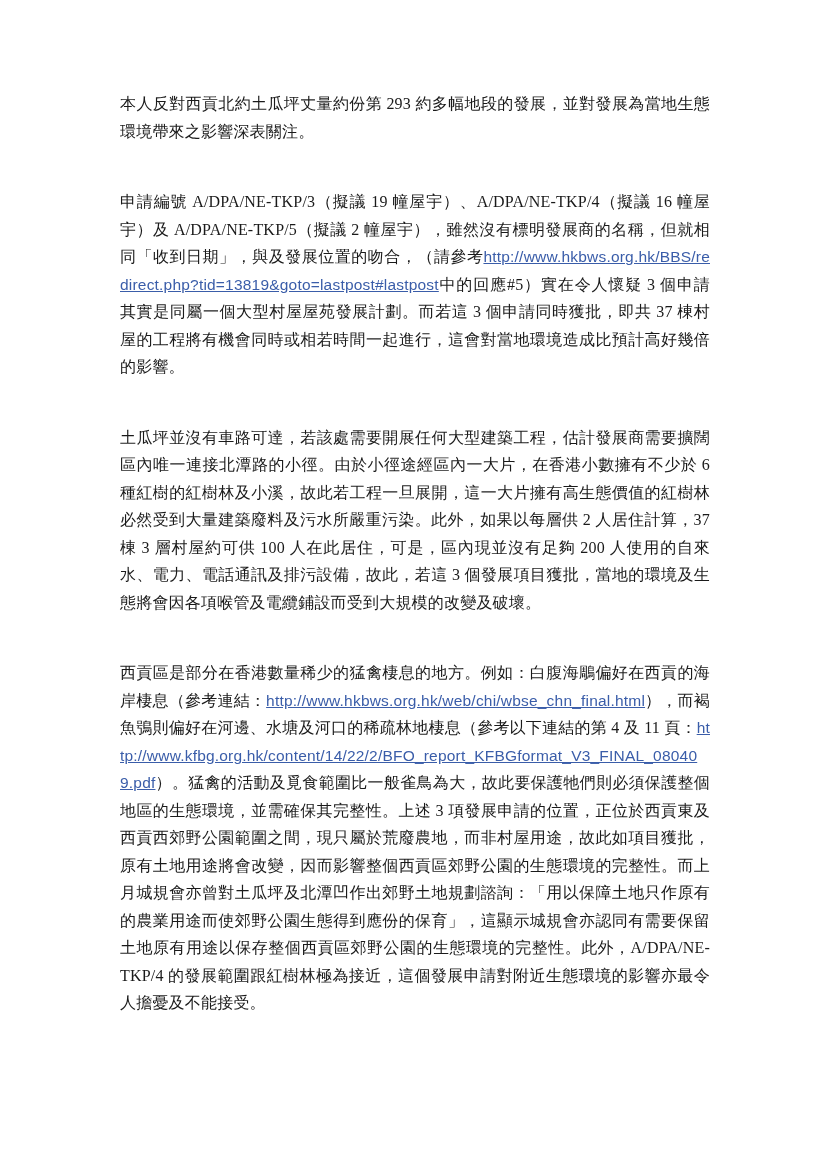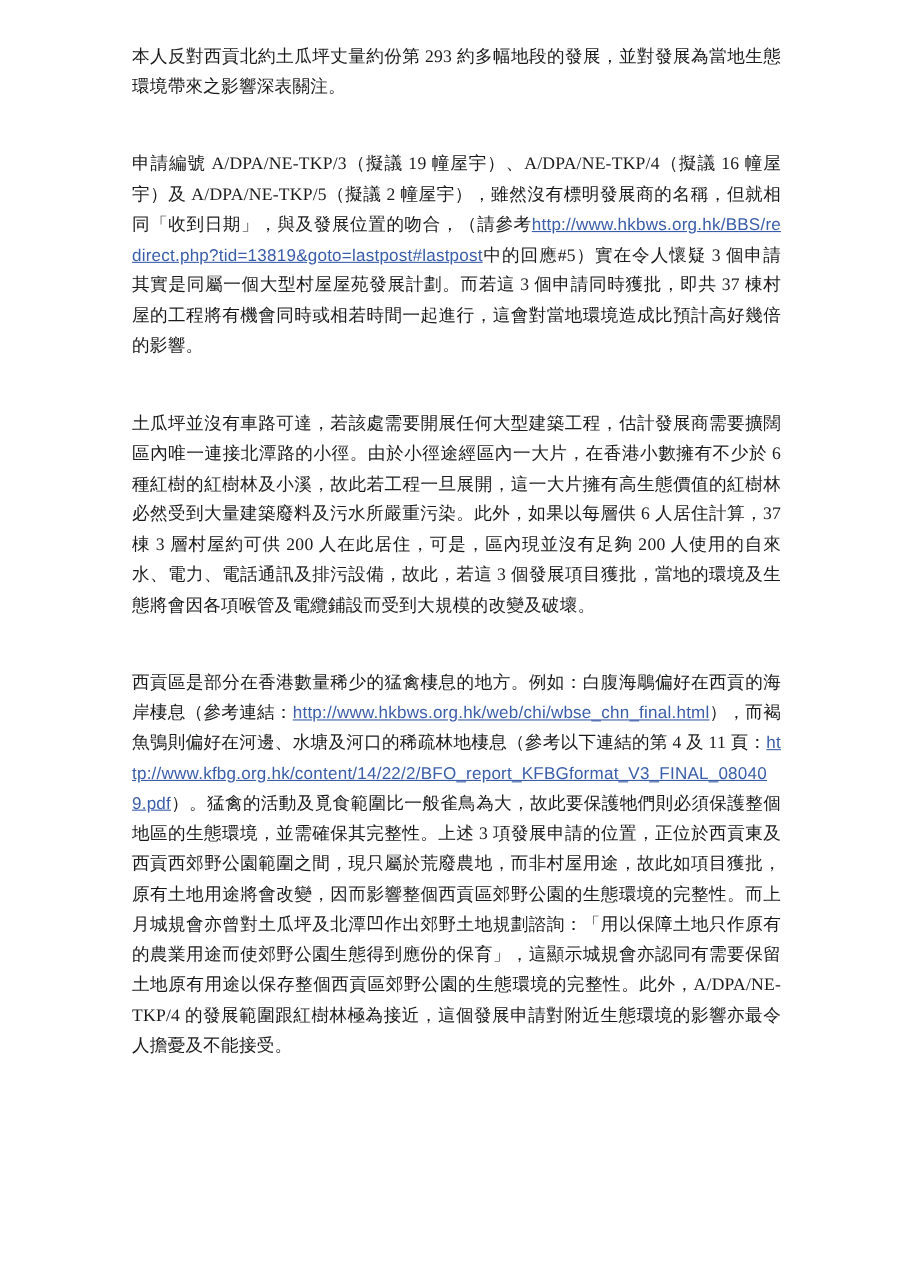--- a/index.html
+++ b/index.html
@@ -11,21 +11,21 @@
     width: 827px;
     height: 1169px;
     overflow: hidden;
     font-family: "Liberation Serif", "DejaVu Serif", serif;
     color: var(--text-color, #1a1a1a);
   }
   .page {
     box-sizing: border-box;
     width: 827px;
     height: 1169px;
-    padding: 38px 117px 40px 120px;
+    padding: 90px 117px 40px 120px;
     background: #ffffff;
   }
   .doc p {
     margin: 0 0 43px 0;
     font-size: 16px;
     line-height: 27.5px;
     text-align: justify;
     text-justify: inter-ideograph;
     letter-spacing: 0.2px;
   }
@@ -42,16 +42,16 @@
     cursor: pointer;
   }
 </style>
 </head>
 <body>
 
 <div class="page">
   <div class="doc">
       <p><span>本人反對西貢北約土瓜坪丈量約份第 293 約多幅地段的發展，並對發展為當地生態環境帶來之影響深表關注。</span></p>
       <p><span>申請編號 A/DPA/NE-TKP/3（擬議 19 幢屋宇）、A/DPA/NE-TKP/4（擬議 16 幢屋宇）及 A/DPA/NE-TKP/5（擬議 2 幢屋宇），雖然沒有標明發展商的名稱，但就相同「收到日期」，與及發展位置的吻合，（請參考</span><a class="link" href="#">http://www.hkbws.org.hk/BBS/redirect.php?tid=13819&amp;goto=lastpost#lastpost</a><span>中的回應#5）實在令人懷疑 3 個申請其實是同屬一個大型村屋屋苑發展計劃。而若這 3 個申請同時獲批，即共 37 棟村屋的工程將有機會同時或相若時間一起進行，這會對當地環境造成比預計高好幾倍的影響。</span></p>
-      <p><span>土瓜坪並沒有車路可達，若該處需要開展任何大型建築工程，估計發展商需要擴闊區內唯一連接北潭路的小徑。由於小徑途經區內一大片，在香港小數擁有不少於 6 種紅樹的紅樹林及小溪，故此若工程一旦展開，這一大片擁有高生態價值的紅樹林必然受到大量建築廢料及污水所嚴重污染。此外，如果以每層供 6 人居住計算，37 棟 3 層村屋約可供 200 人在此居住，可是，區內現並沒有足夠 200 人使用的自來水、電力、電話通訊及排污設備，故此，若這 3 個發展項目獲批，當地的環境及生態將會因各項喉管及電纜鋪設而受到大規模的改變及破壞。</span></p>
+      <p><span>土瓜坪並沒有車路可達，若該處需要開展任何大型建築工程，估計發展商需要擴闊區內唯一連接北潭路的小徑。由於小徑途經區內一大片，在香港小數擁有不少於 6 種紅樹的紅樹林及小溪，故此若工程一旦展開，這一大片擁有高生態價值的紅樹林必然受到大量建築廢料及污水所嚴重污染。此外，如果以每層供 2 人居住計算，37 棟 3 層村屋約可供 100 人在此居住，可是，區內現並沒有足夠 200 人使用的自來水、電力、電話通訊及排污設備，故此，若這 3 個發展項目獲批，當地的環境及生態將會因各項喉管及電纜鋪設而受到大規模的改變及破壞。</span></p>
       <p><span>西貢區是部分在香港數量稀少的猛禽棲息的地方。例如：白腹海鵰偏好在西貢的海岸棲息（參考連結：</span><a class="link" href="#">http://www.hkbws.org.hk/web/chi/wbse_chn_final.html</a><span>），而褐魚鴞則偏好在河邊、水塘及河口的稀疏林地棲息（參考以下連結的第 4 及 11 頁：</span><a class="link" href="#">http://www.kfbg.org.hk/content/14/22/2/BFO_report_KFBGformat_V3_FINAL_080409.pdf</a><span>）。猛禽的活動及覓食範圍比一般雀鳥為大，故此要保護牠們則必須保護整個地區的生態環境，並需確保其完整性。上述 3 項發展申請的位置，正位於西貢東及西貢西郊野公園範圍之間，現只屬於荒廢農地，而非村屋用途，故此如項目獲批，原有土地用途將會改變，因而影響整個西貢區郊野公園的生態環境的完整性。而上月城規會亦曾對土瓜坪及北潭凹作出郊野土地規劃諮詢：「用以保障土地只作原有的農業用途而使郊野公園生態得到應份的保育」，這顯示城規會亦認同有需要保留土地原有用途以保存整個西貢區郊野公園的生態環境的完整性。此外，A/DPA/NE-TKP/4 的發展範圍跟紅樹林極為接近，這個發展申請對附近生態環境的影響亦最令人擔憂及不能接受。</span></p>
     </div>
 </div>
 
 </body></html>

